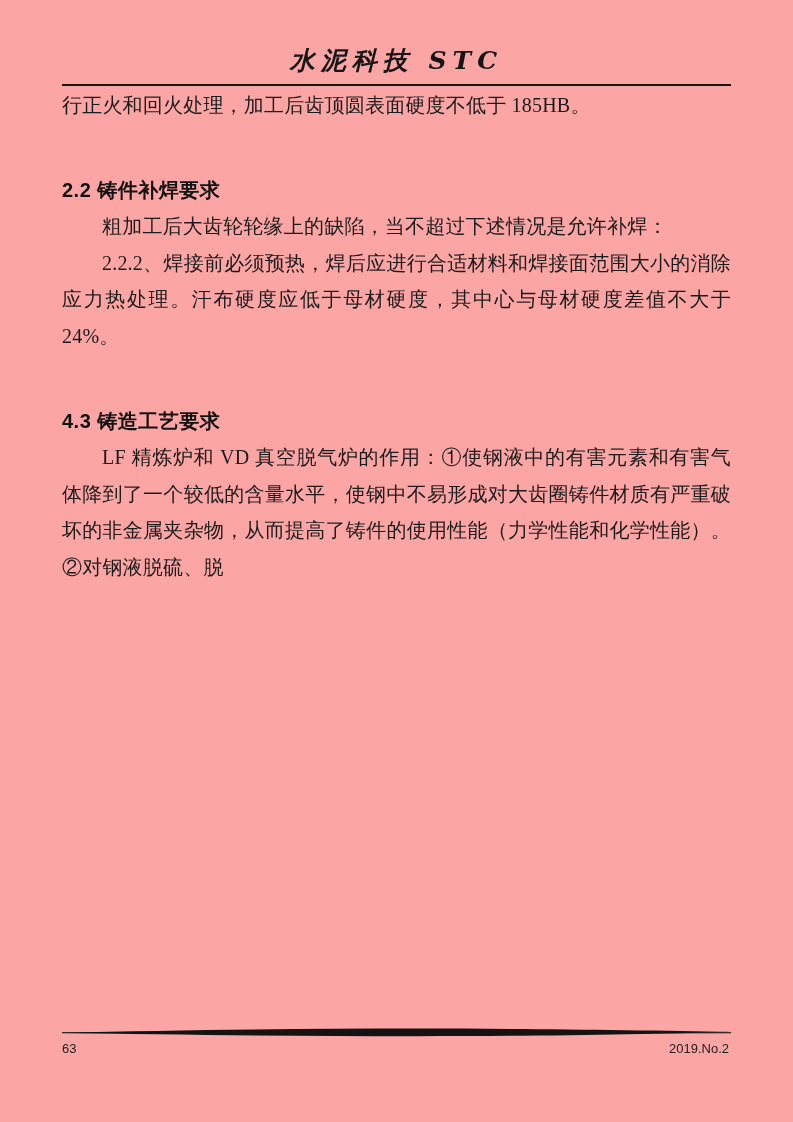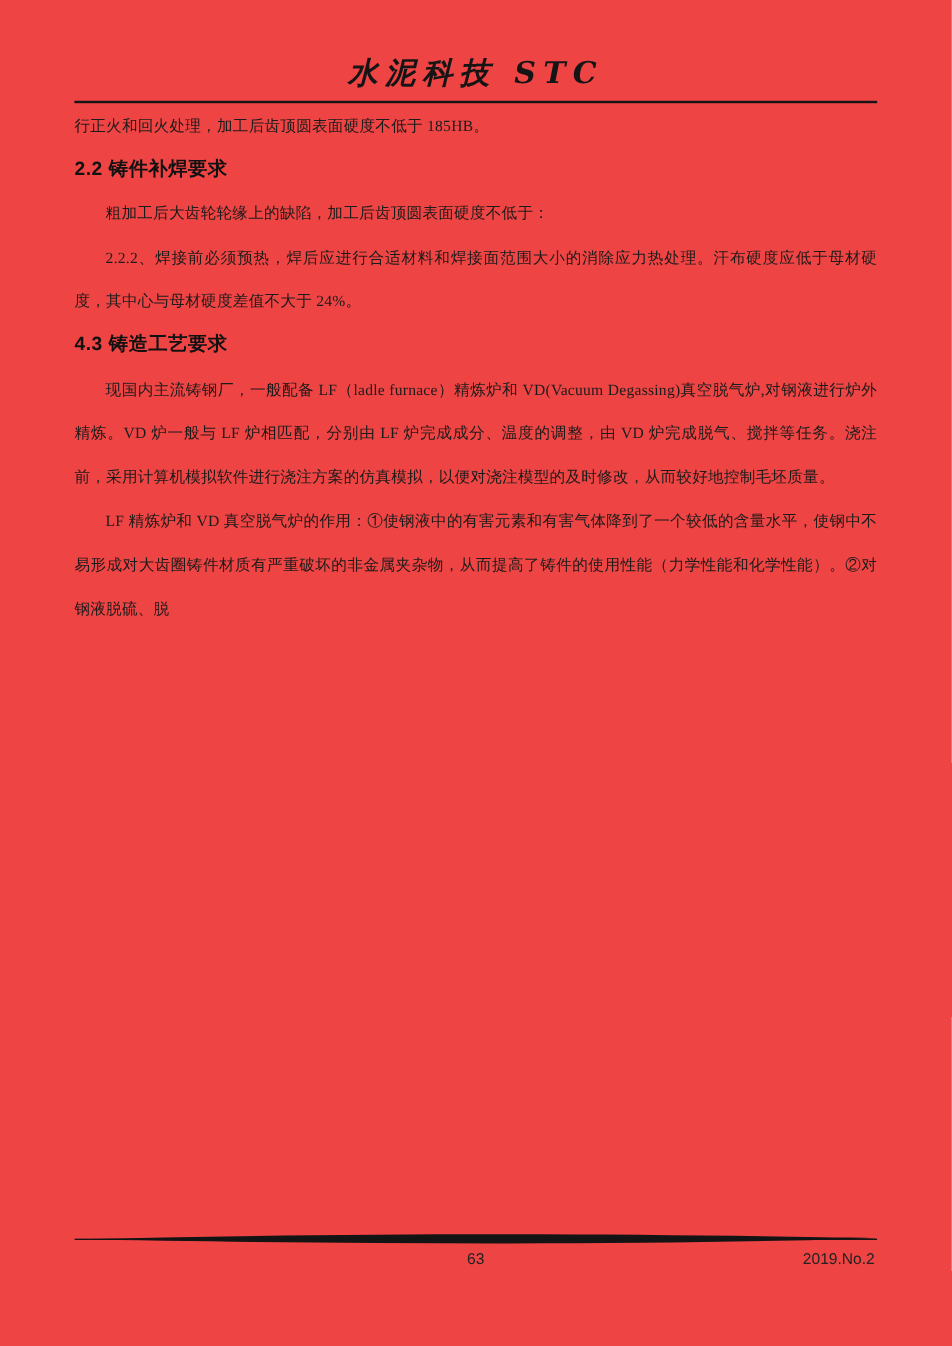--- a/index.html
+++ b/index.html
@@ -7,21 +7,21 @@
   body {
     background: #ffffff;
     font-family: "Liberation Serif", serif;
     color: #1b1b1b;
     position: relative;
     overflow: hidden;
   }
   .page {
     position: absolute;
     inset: 0;
-    background: #ef4444;
+    background: #fca5a5;
   }
   .journal-header {
     position: absolute;
     top: 44px;
     left: 62px;
     right: 62px;
     text-align: center;
   }
   .journal-title {
     font-family: "DejaVu Serif", serif;
@@ -40,35 +40,36 @@
     height: 0;
     border-top: 2.5px solid #151515;
   }
   .article-body {
     position: absolute;
     top: 87px;
     left: 62px;
     width: 669px;
   }
   .para {
-    font-size: 13px;
+    font-size: 20px;
     line-height: 36.6px;
     text-align: justify;
     text-justify: inter-ideograph;
     color: #1b1b1b;
     letter-spacing: 0.2px;
   }
   .para.indent { text-indent: 2em; }
   .section-heading {
     font-family: "Liberation Sans", sans-serif;
-    font-size: 16px;
+    font-size: 20px;
     font-weight: bold;
     line-height: 36.6px;
     color: #111111;
     letter-spacing: 0.5px;
+    margin-top: 48px;
   }
   .page-footer {
     position: absolute;
     left: 62px;
     right: 62px;
     top: 1027px;
   }
   .footer-rule-svg {
     display: block;
     width: 100%;
@@ -79,21 +80,21 @@
     width: 100%;
     margin-top: 3px;
     font-family: "Liberation Sans", sans-serif;
     font-size: 13px;
     color: #222222;
     height: 18px;
   }
   .footer-page-number {
     position: absolute;
     left: 0; right: 0;
-    text-align: center;
+    text-align: left;
   }
   .footer-issue {
     position: absolute;
     right: 2px;
     top: 0;
   }
 </style>
 </head>
 <body>
 
@@ -101,24 +102,23 @@
 
   <div class="journal-header">
     <span class="journal-title">水泥科技 STC</span>
   </div>
 
   <div class="header-rule"></div>
 
   <div class="article-body">
     <p class="para">行正火和回火处理，加工后齿顶圆表面硬度不低于 185HB。</p>
     <h2 class="section-heading">2.2 铸件补焊要求</h2>
-    <p class="para indent">粗加工后大齿轮轮缘上的缺陷，加工后齿顶圆表面硬度不低于：</p>
+    <p class="para indent">粗加工后大齿轮轮缘上的缺陷，当不超过下述情况是允许补焊：</p>
     <p class="para indent">2.2.2、焊接前必须预热，焊后应进行合适材料和焊接面范围大小的消除应力热处理。汗布硬度应低于母材硬度，其中心与母材硬度差值不大于 24%。</p>
     <h2 class="section-heading">4.3 铸造工艺要求</h2>
-    <p class="para indent">现国内主流铸钢厂，一般配备 LF（ladle furnace）精炼炉和 VD(Vacuum Degassing)真空脱气炉,对钢液进行炉外精炼。VD 炉一般与 LF 炉相匹配，分别由 LF 炉完成成分、温度的调整，由 VD 炉完成脱气、搅拌等任务。浇注前，采用计算机模拟软件进行浇注方案的仿真模拟，以便对浇注模型的及时修改，从而较好地控制毛坯质量。</p>
     <p class="para indent">LF 精炼炉和 VD 真空脱气炉的作用：①使钢液中的有害元素和有害气体降到了一个较低的含量水平，使钢中不易形成对大齿圈铸件材质有严重破坏的非金属夹杂物，从而提高了铸件的使用性能（力学性能和化学性能）。②对钢液脱硫、脱</p>
   </div>
 
   <div class="page-footer">
     <svg class="footer-rule-svg" viewBox="0 0 669 11" preserveAspectRatio="none">
       <path d="M0,5.8 C110,3.2 230,1.6 355,1.6 C465,1.6 580,3.2 669,4.8 C585,7.6 470,9.2 355,9.2 C235,9.2 110,7.8 0,5.8 Z" fill="#141414"></path>
       <rect x="0" y="5.2" width="669" height="1.1" fill="#141414"></rect>
     </svg>
     <div class="footer-row">
       <span class="footer-page-number">63</span>

